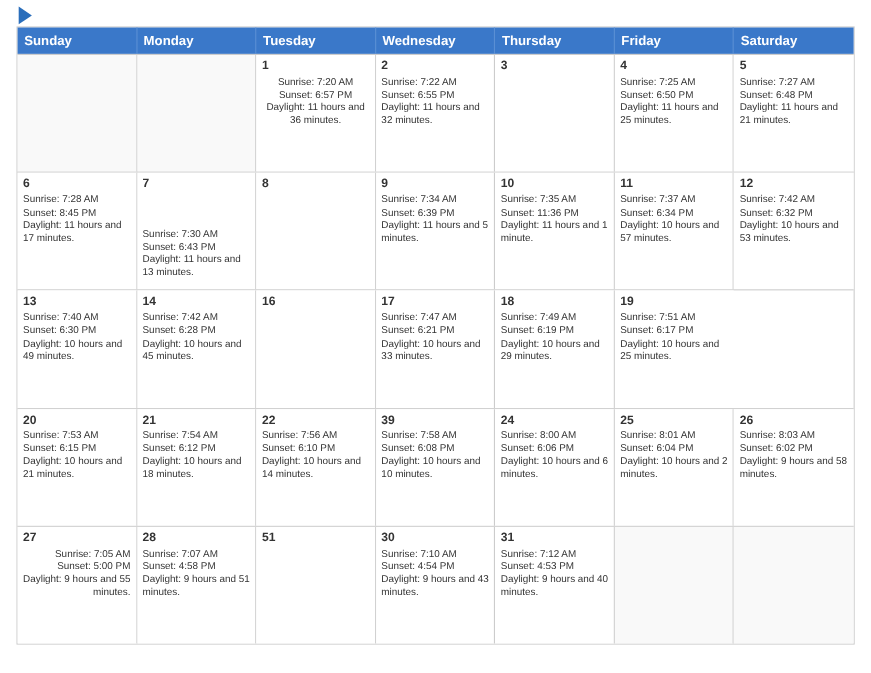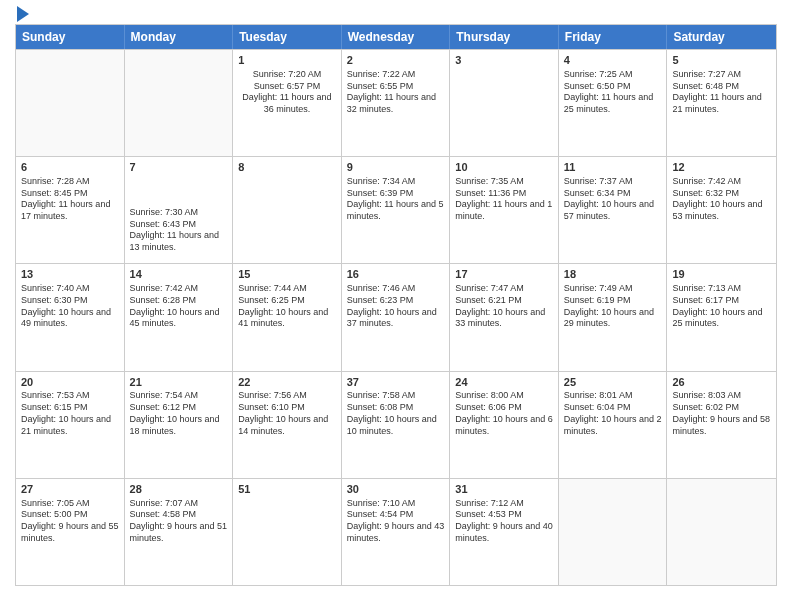--- a/index.html
+++ b/index.html
@@ -216,46 +216,37 @@
 Sunset: 6:30 PM
 Daylight: 10 hours and 49 minutes.</div>
           </div>
           <div class="cal-cell">
             <span class="day-num">14</span>
             <div class="cell-text" style="white-space: pre-line;">Sunrise: 7:42 AM
 Sunset: 6:28 PM
 Daylight: 10 hours and 45 minutes.</div>
           </div>
           <div class="cal-cell">
-            <span class="day-num">15</span>
-            <div class="cell-text" style="white-space: pre-line;">Sunrise: 7:44 AM
-Sunset: 6:25 PM
-Daylight: 10 hours and 41 minutes.</div>
-          </div>
-          <div class="cal-cell">
             <span class="day-num">16</span>
-            <div class="cell-text" style="white-space: pre-line;">Sunrise: 7:46 AM
-Sunset: 6:23 PM
-Daylight: 10 hours and 37 minutes.</div>
           </div>
           <div class="cal-cell">
             <span class="day-num">17</span>
             <div class="cell-text" style="white-space: pre-line;">Sunrise: 7:47 AM
 Sunset: 6:21 PM
 Daylight: 10 hours and 33 minutes.</div>
           </div>
           <div class="cal-cell">
             <span class="day-num">18</span>
             <div class="cell-text" style="white-space: pre-line;">Sunrise: 7:49 AM
 Sunset: 6:19 PM
 Daylight: 10 hours and 29 minutes.</div>
           </div>
           <div class="cal-cell">
             <span class="day-num">19</span>
-            <div class="cell-text" style="white-space: pre-line;">Sunrise: 7:13 AM
+            <div class="cell-text" style="white-space: pre-line;">Sunrise: 7:51 AM
 Sunset: 6:17 PM
 Daylight: 10 hours and 25 minutes.</div>
           </div>
         </div>
         <div class="cal-row">
           <div class="cal-cell">
             <span class="day-num">20</span>
             <div class="cell-text" style="white-space: pre-line;">Sunrise: 7:53 AM
 Sunset: 6:15 PM
 Daylight: 10 hours and 21 minutes.</div>
@@ -266,21 +257,21 @@
 Sunset: 6:12 PM
 Daylight: 10 hours and 18 minutes.</div>
           </div>
           <div class="cal-cell">
             <span class="day-num">22</span>
             <div class="cell-text" style="white-space: pre-line;">Sunrise: 7:56 AM
 Sunset: 6:10 PM
 Daylight: 10 hours and 14 minutes.</div>
           </div>
           <div class="cal-cell">
-            <span class="day-num">37</span>
+            <span class="day-num">39</span>
             <div class="cell-text" style="white-space: pre-line;">Sunrise: 7:58 AM
 Sunset: 6:08 PM
 Daylight: 10 hours and 10 minutes.</div>
           </div>
           <div class="cal-cell">
             <span class="day-num">24</span>
             <div class="cell-text" style="white-space: pre-line;">Sunrise: 8:00 AM
 Sunset: 6:06 PM
 Daylight: 10 hours and 6 minutes.</div>
           </div>
@@ -293,21 +284,21 @@
           <div class="cal-cell">
             <span class="day-num">26</span>
             <div class="cell-text" style="white-space: pre-line;">Sunrise: 8:03 AM
 Sunset: 6:02 PM
 Daylight: 9 hours and 58 minutes.</div>
           </div>
         </div>
         <div class="cal-row">
           <div class="cal-cell">
             <span class="day-num">27</span>
-            <div class="cell-text" style="white-space: pre-line;">Sunrise: 7:05 AM
+            <div class="cell-text" style="white-space: pre-line; text-align: right;">Sunrise: 7:05 AM
 Sunset: 5:00 PM
 Daylight: 9 hours and 55 minutes.</div>
           </div>
           <div class="cal-cell">
             <span class="day-num">28</span>
             <div class="cell-text" style="white-space: pre-line;">Sunrise: 7:07 AM
 Sunset: 4:58 PM
 Daylight: 9 hours and 51 minutes.</div>
           </div>
           <div class="cal-cell">

